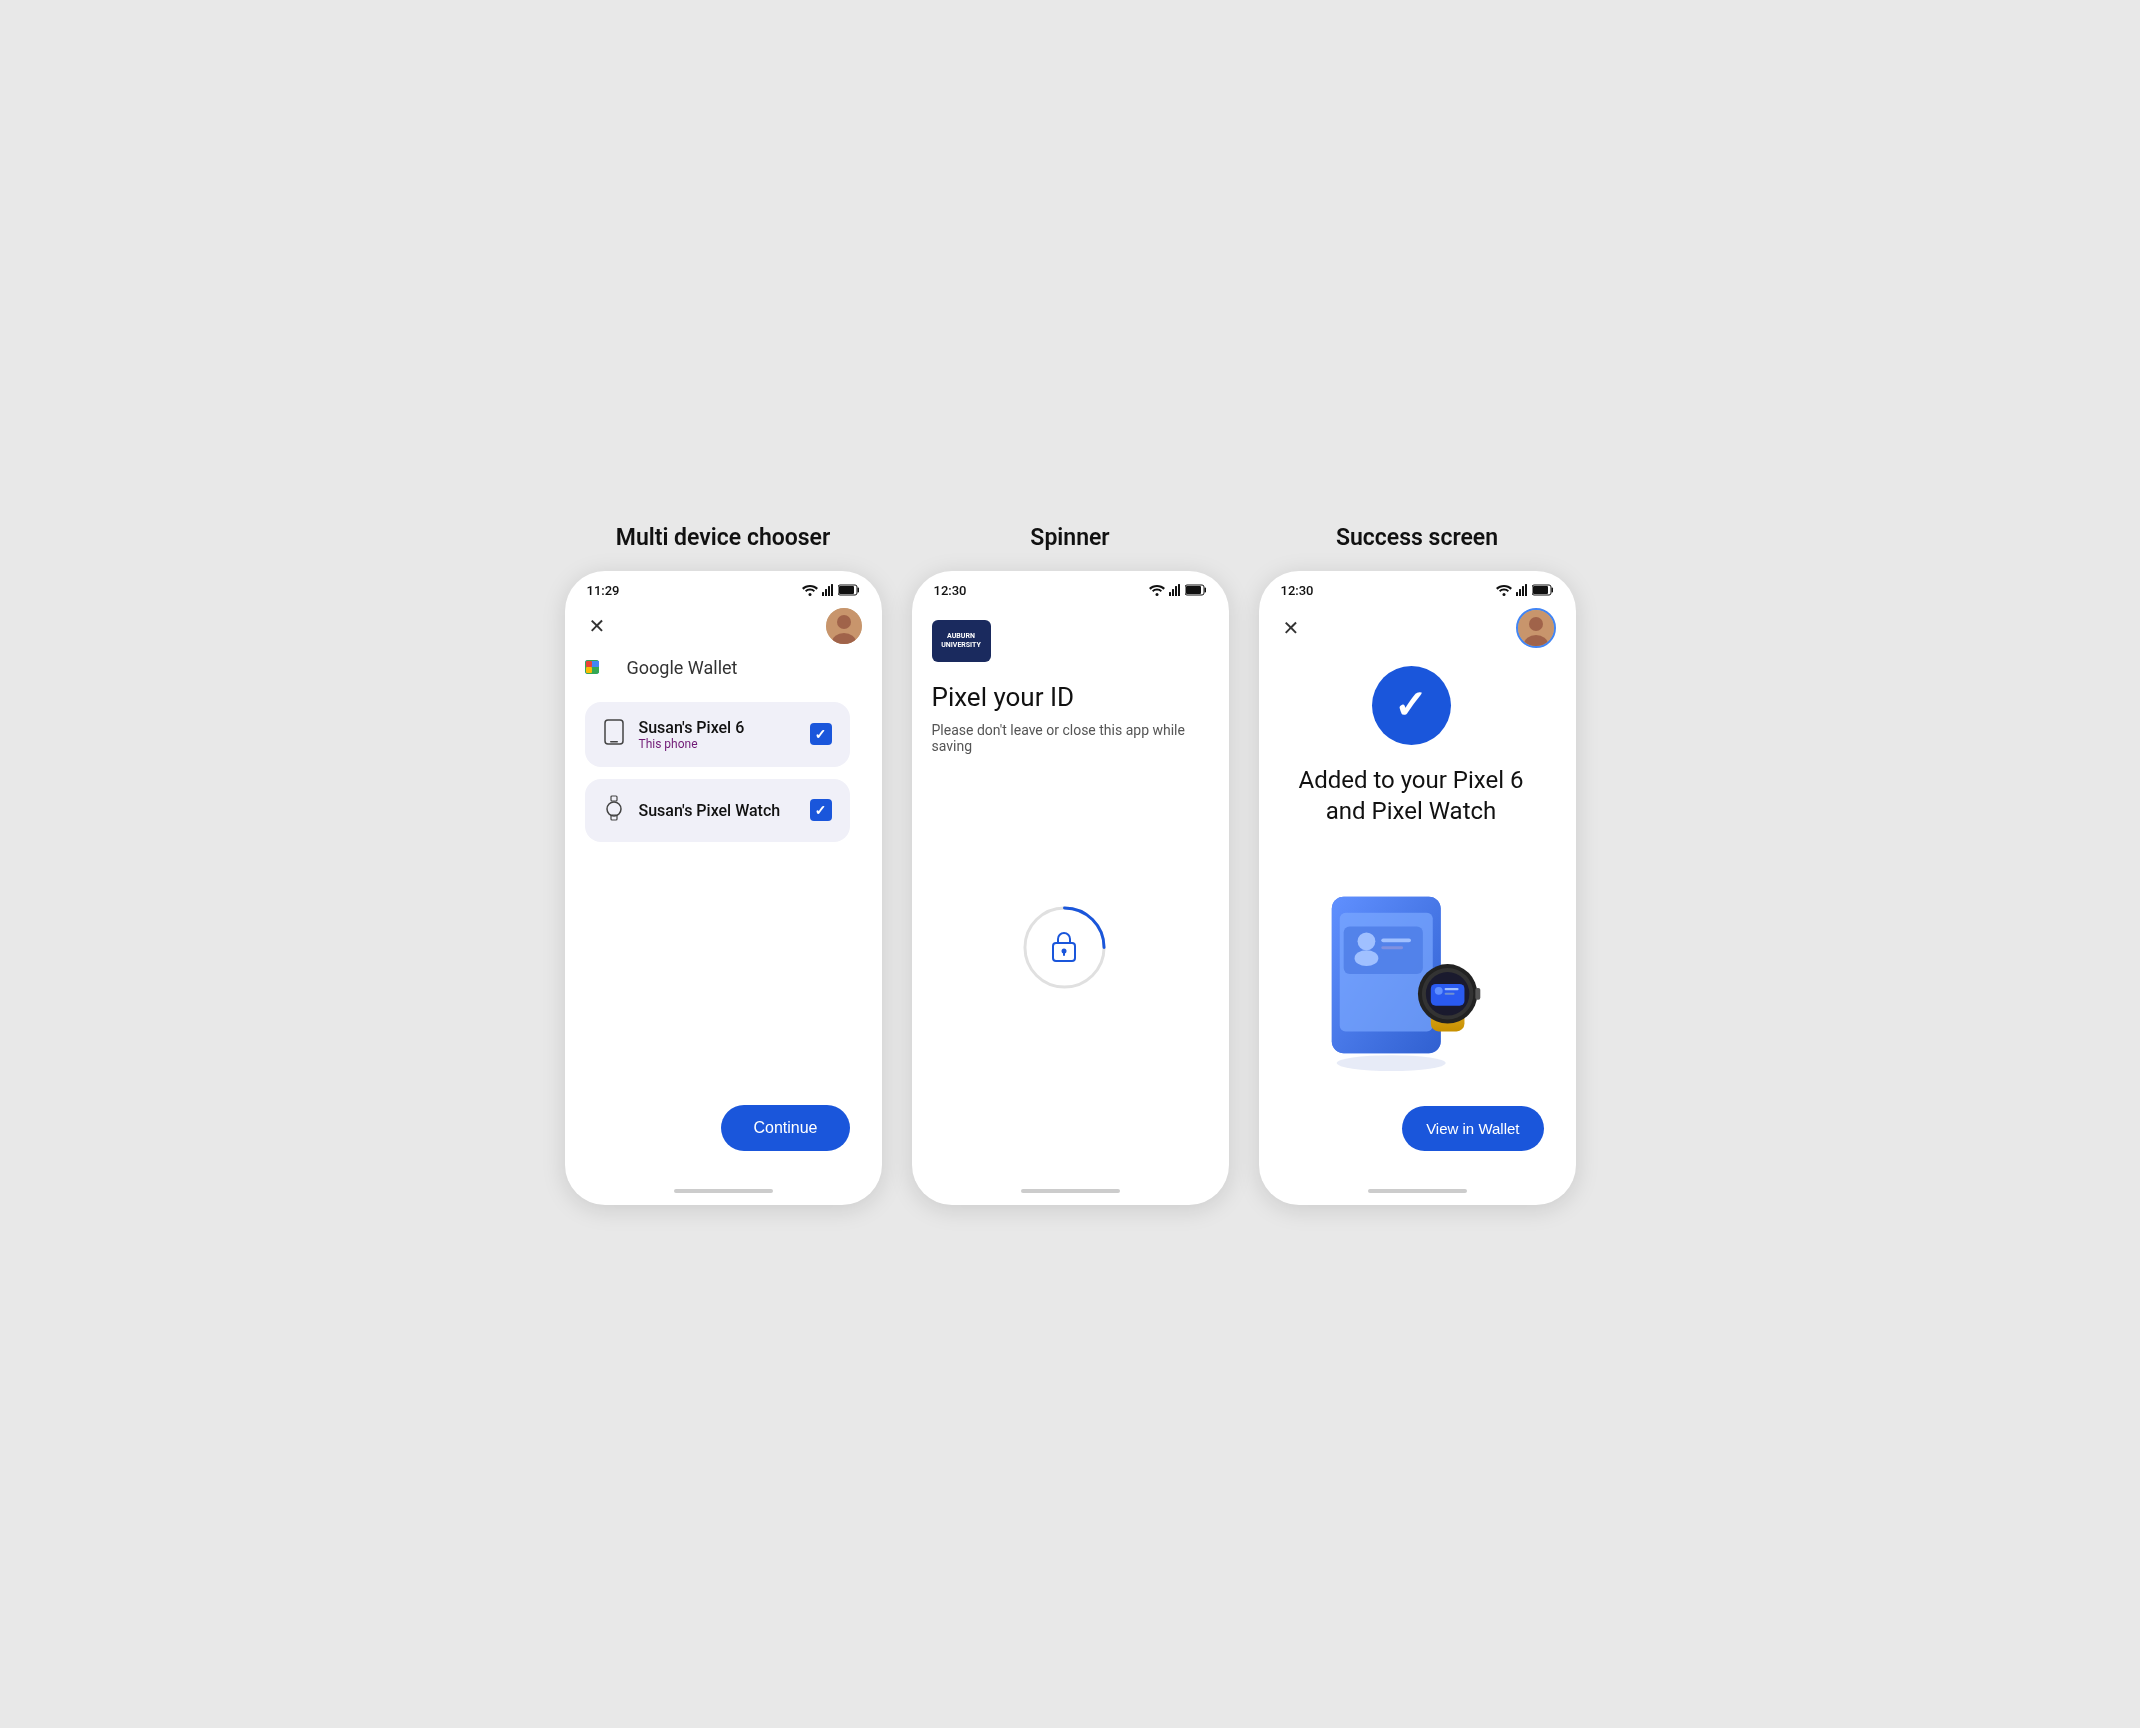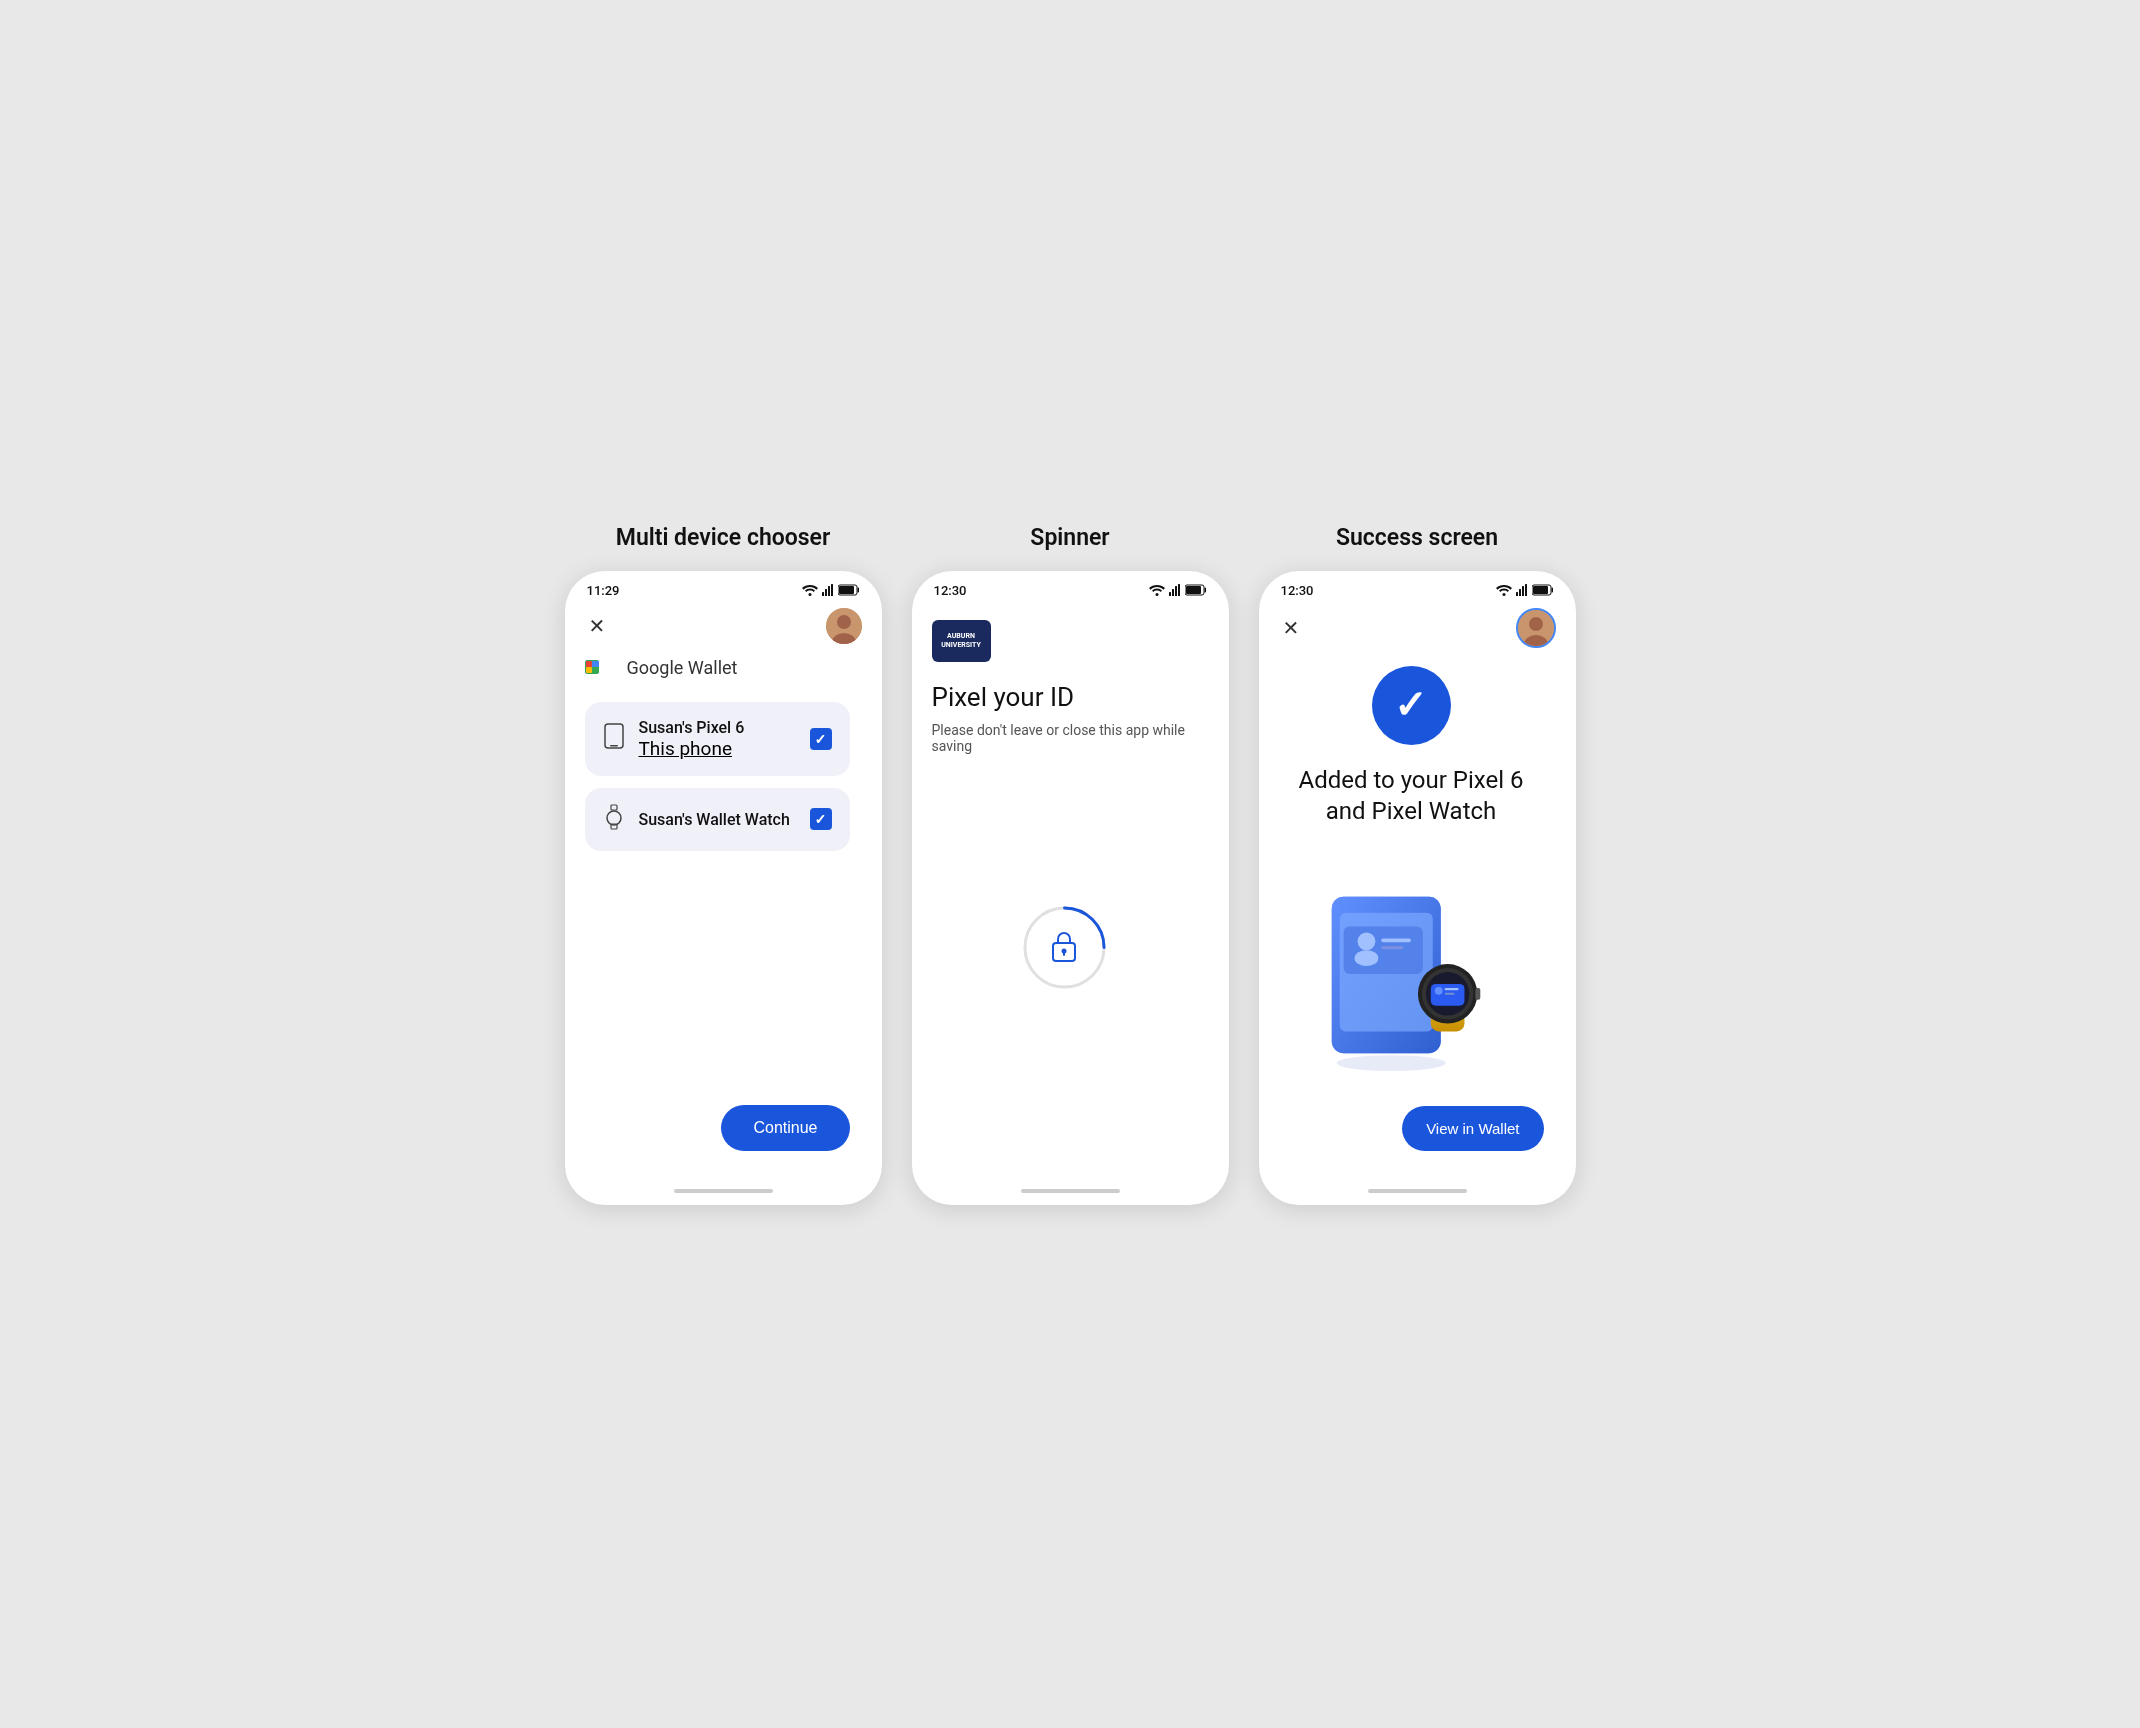--- a/index.html
+++ b/index.html
@@ -171,23 +171,22 @@
       flex: 1;
     }
 
     .device-name {
       font-size: 16px;
       font-weight: 500;
       color: #111;
     }
 
     .device-sub {
-      font-size: 19px;
-      color: #000000;
-      text-decoration: underline;
+      font-size: 12px;
+      color: #701a75;
     }
 
     .checkbox-checked {
       width: 22px;
       height: 22px;
       background: #1a56db;
       border-radius: 4px;
       display: flex;
       align-items: center;
       justify-content: center;
@@ -409,21 +408,21 @@
 
           <div class="device-item">
             <span class="device-icon">
               <svg width="22" height="26" viewBox="0 0 22 26" fill="none">
                 <circle cx="11" cy="14" r="7" stroke="#444" stroke-width="1.5" fill="none"></circle>
                 <rect x="8" y="1" width="6" height="5" rx="1" stroke="#444" stroke-width="1.2" fill="none"></rect>
                 <rect x="8" y="20" width="6" height="5" rx="1" stroke="#444" stroke-width="1.2" fill="none"></rect>
               </svg>
             </span>
             <div class="device-info">
-              <div class="device-name">Susan's Wallet Watch</div>
+              <div class="device-name">Susan's Pixel Watch</div>
             </div>
             <div class="checkbox-checked"></div>
           </div>
         </div>
 
         <div class="continue-btn-area">
           <button class="continue-btn">Continue</button>
         </div>
       </div>
 

